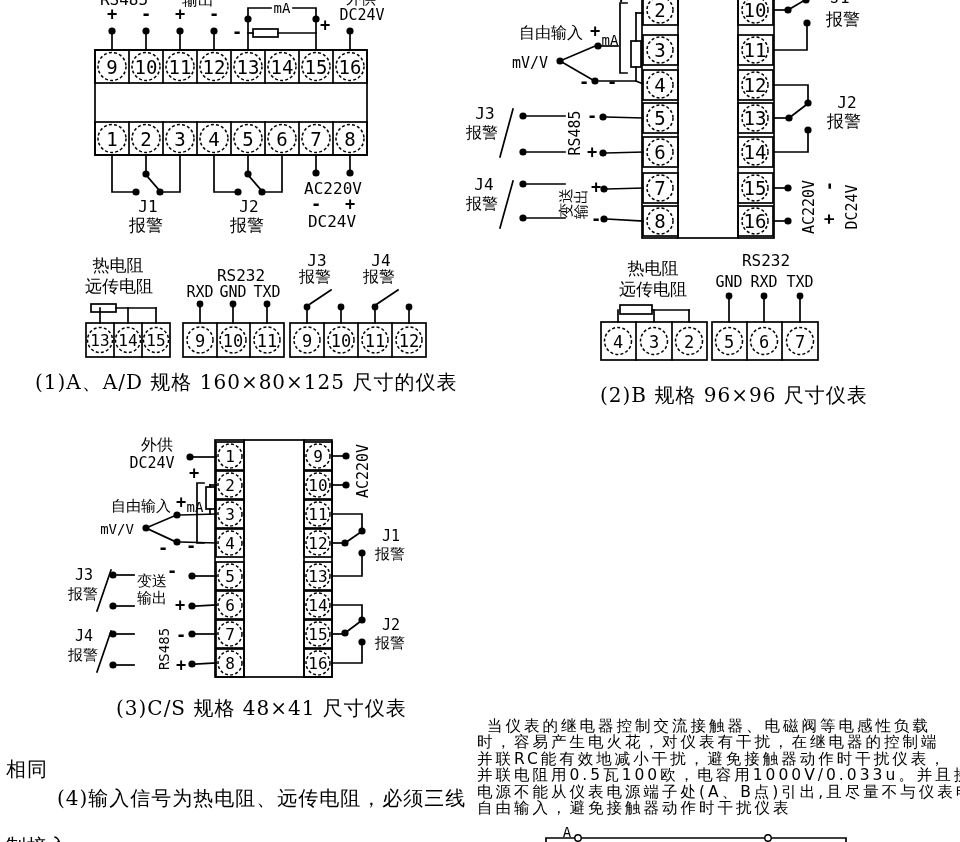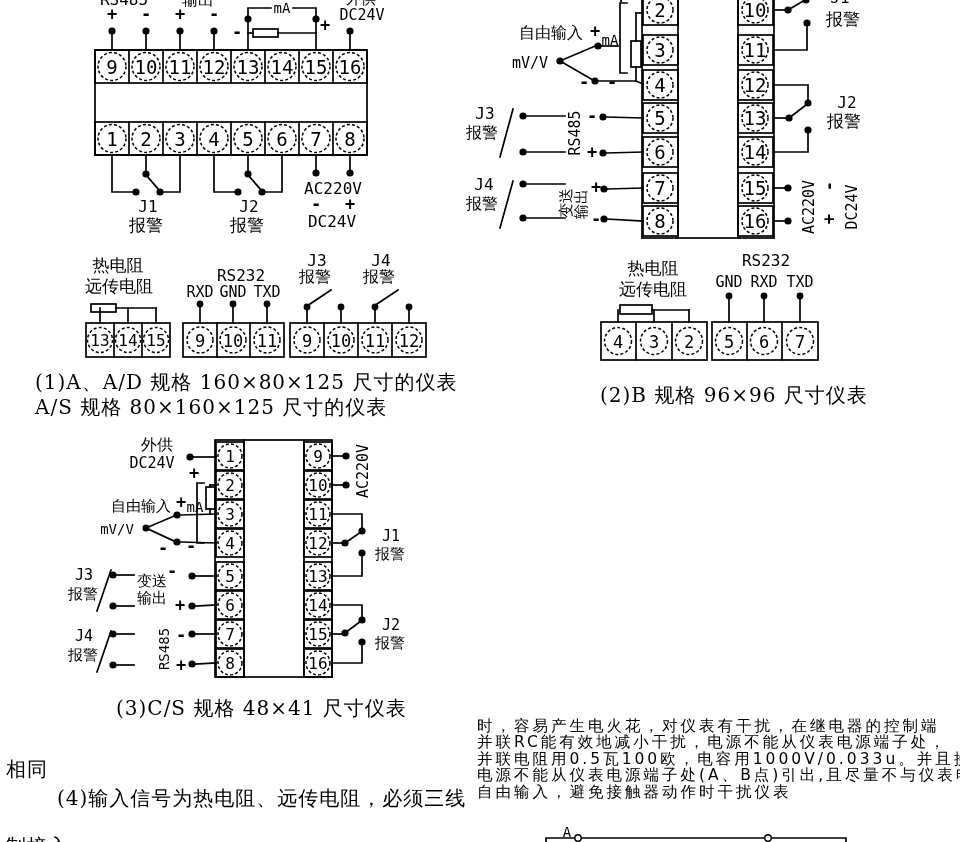--- a/index.html
+++ b/index.html
@@ -15,21 +15,21 @@
   .num17{font:17px "DejaVu Sans Mono",monospace}
   .num16{font:16px "DejaVu Sans Mono",monospace}
   .mono16{font:16px "DejaVu Sans Mono",monospace}
   .mono15{font:15px "DejaVu Sans Mono",monospace}
   .mono14{font:14px "DejaVu Sans Mono",monospace}
   .zh17{font:17px "DejaVu Sans",sans-serif}
   .zh16{font:16px "DejaVu Sans",sans-serif}
   .zh15{font:15px "DejaVu Sans",sans-serif}
   .sign{font:bold 17px "DejaVu Sans Mono",monospace}
   .cap{position:absolute;font:20px "DejaVu Serif","Liberation Serif",serif;white-space:nowrap;letter-spacing:1px}
-  .capc{width:420px}
+  .capc{text-align:center;width:420px}
   .note{position:absolute;font:20px "DejaVu Serif","Liberation Serif",serif;white-space:nowrap;letter-spacing:1px}
   .para{position:absolute;left:477px;top:718px;width:482px;
         font:15.5px "DejaVu Sans",sans-serif;line-height:16.4px;letter-spacing:3px;white-space:nowrap}
   .para .pl1{padding-left:10px}
 </style>
 </head>
 <body>
 
 <div class="page">
 
@@ -429,21 +429,20 @@
     <circle class="dc" cx="729" cy="341" r="13.5"></circle>
         <text class="num17" x="729" y="348">5</text>
     <circle class="dc" cx="764" cy="341" r="13.5"></circle>
         <text class="num17" x="764" y="348">6</text>
     <circle class="dc" cx="800" cy="341" r="13.5"></circle>
         <text class="num17" x="800" y="348">7</text>
   </g>
 </svg>
 
 <div class="cap capc" style="left:35px;top:369px">(1)A、A/D 规格 160×80×125 尺寸的仪表</div>
-<div class="cap capc" style="left:35px;top:394px">A/S 规格 80×160×125 尺寸的仪表</div>
 <div class="cap" style="left:600px;top:382px">(2)B 规格 96×96 尺寸仪表</div>
 
 <svg style="left:60px;top:425px" width="420" height="255" viewBox="60 425 420 255">
   <g>
     <rect x="215" y="440" width="117" height="237"></rect>
     <line x1="244" y1="440" x2="244" y2="677"></line>
     <line x1="304" y1="440" x2="304" y2="677"></line>
   </g>
   <g>
     <rect x="216" y="442" width="28" height="28"></rect>
@@ -597,22 +596,23 @@
   </g>
 </svg>
 
 <div class="cap" style="left:116px;top:695px">(3)C/S 规格 48×41 尺寸仪表</div>
 
 <div class="note" style="left:6px;top:756px">相同</div>
 <div class="note" style="left:57px;top:785px">(4)输入信号为热电阻、远传电阻，必须三线</div>
 <div class="note" style="left:6px;top:833px">制接入</div>
 
 <div class="para">
+  <div class="pl1">当仪表的继电器控制交流接触器、电磁阀等电感性负载</div>
   <div>时，容易产生电火花，对仪表有干扰，在继电器的控制端</div>
-  <div>并联RC能有效地减小干扰，电源不能从仪表电源端子处，</div>
+  <div>并联RC能有效地减小干扰，避免接触器动作时干扰仪表，</div>
   <div>并联电阻用0.5瓦100欧，电容用1000V/0.033u。并且接触器的</div>
   <div>电源不能从仪表电源端子处(A、B点)引出,且尽量不与仪表电源</div>
   <div>自由输入，避免接触器动作时干扰仪表</div>
 </div>
 
 <svg style="left:540px;top:826px" width="320" height="16" viewBox="540 826 320 16">
   <polyline points="546,842 546,838 846,838 846,842"></polyline>
   <text class="mono14" x="567" y="837">A</text>
   <circle class="oc" cx="578" cy="838" r="3.2"></circle>
   <circle class="oc" cx="768" cy="838" r="3.2"></circle>

